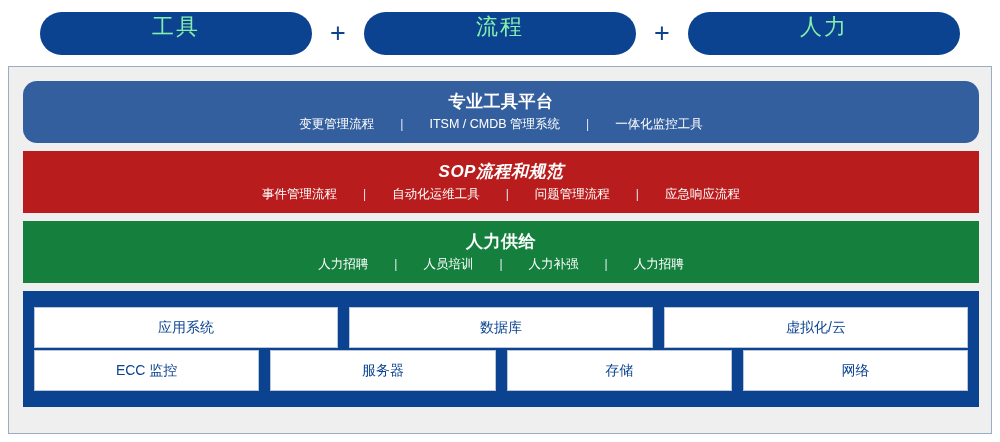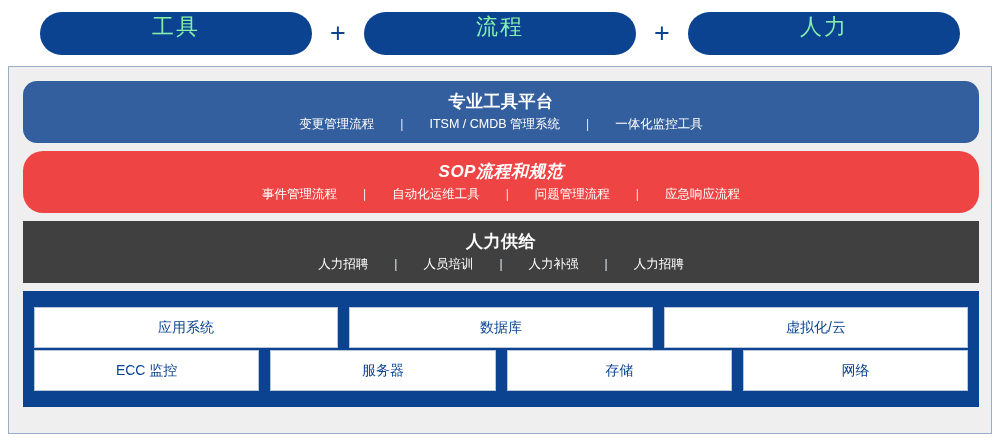--- a/index.html
+++ b/index.html
@@ -84,22 +84,22 @@
     width: 956px;
     height: 62px;
     box-sizing: border-box;
     color: #ffffff;
     display: flex;
     flex-direction: column;
     align-items: center;
     justify-content: center;
   }
   .band-1 { top: 0px;   background: #345f9e; border-radius: 14px; }
-  .band-2 { top: 70px;  background: #ef4444; border-radius: 20px; }
-  .band-3 { top: 140px; background: #404040; }
+  .band-2 { top: 70px;  background: #b91c1c; }
+  .band-3 { top: 140px; background: #15803d; }
 
   .band-title {
     font-size: 17px;
     font-weight: 700;
     line-height: 1.2;
     margin-bottom: 5px;
     letter-spacing: 0.5px;
   }
   .band-title.italic { font-style: italic; }
 

